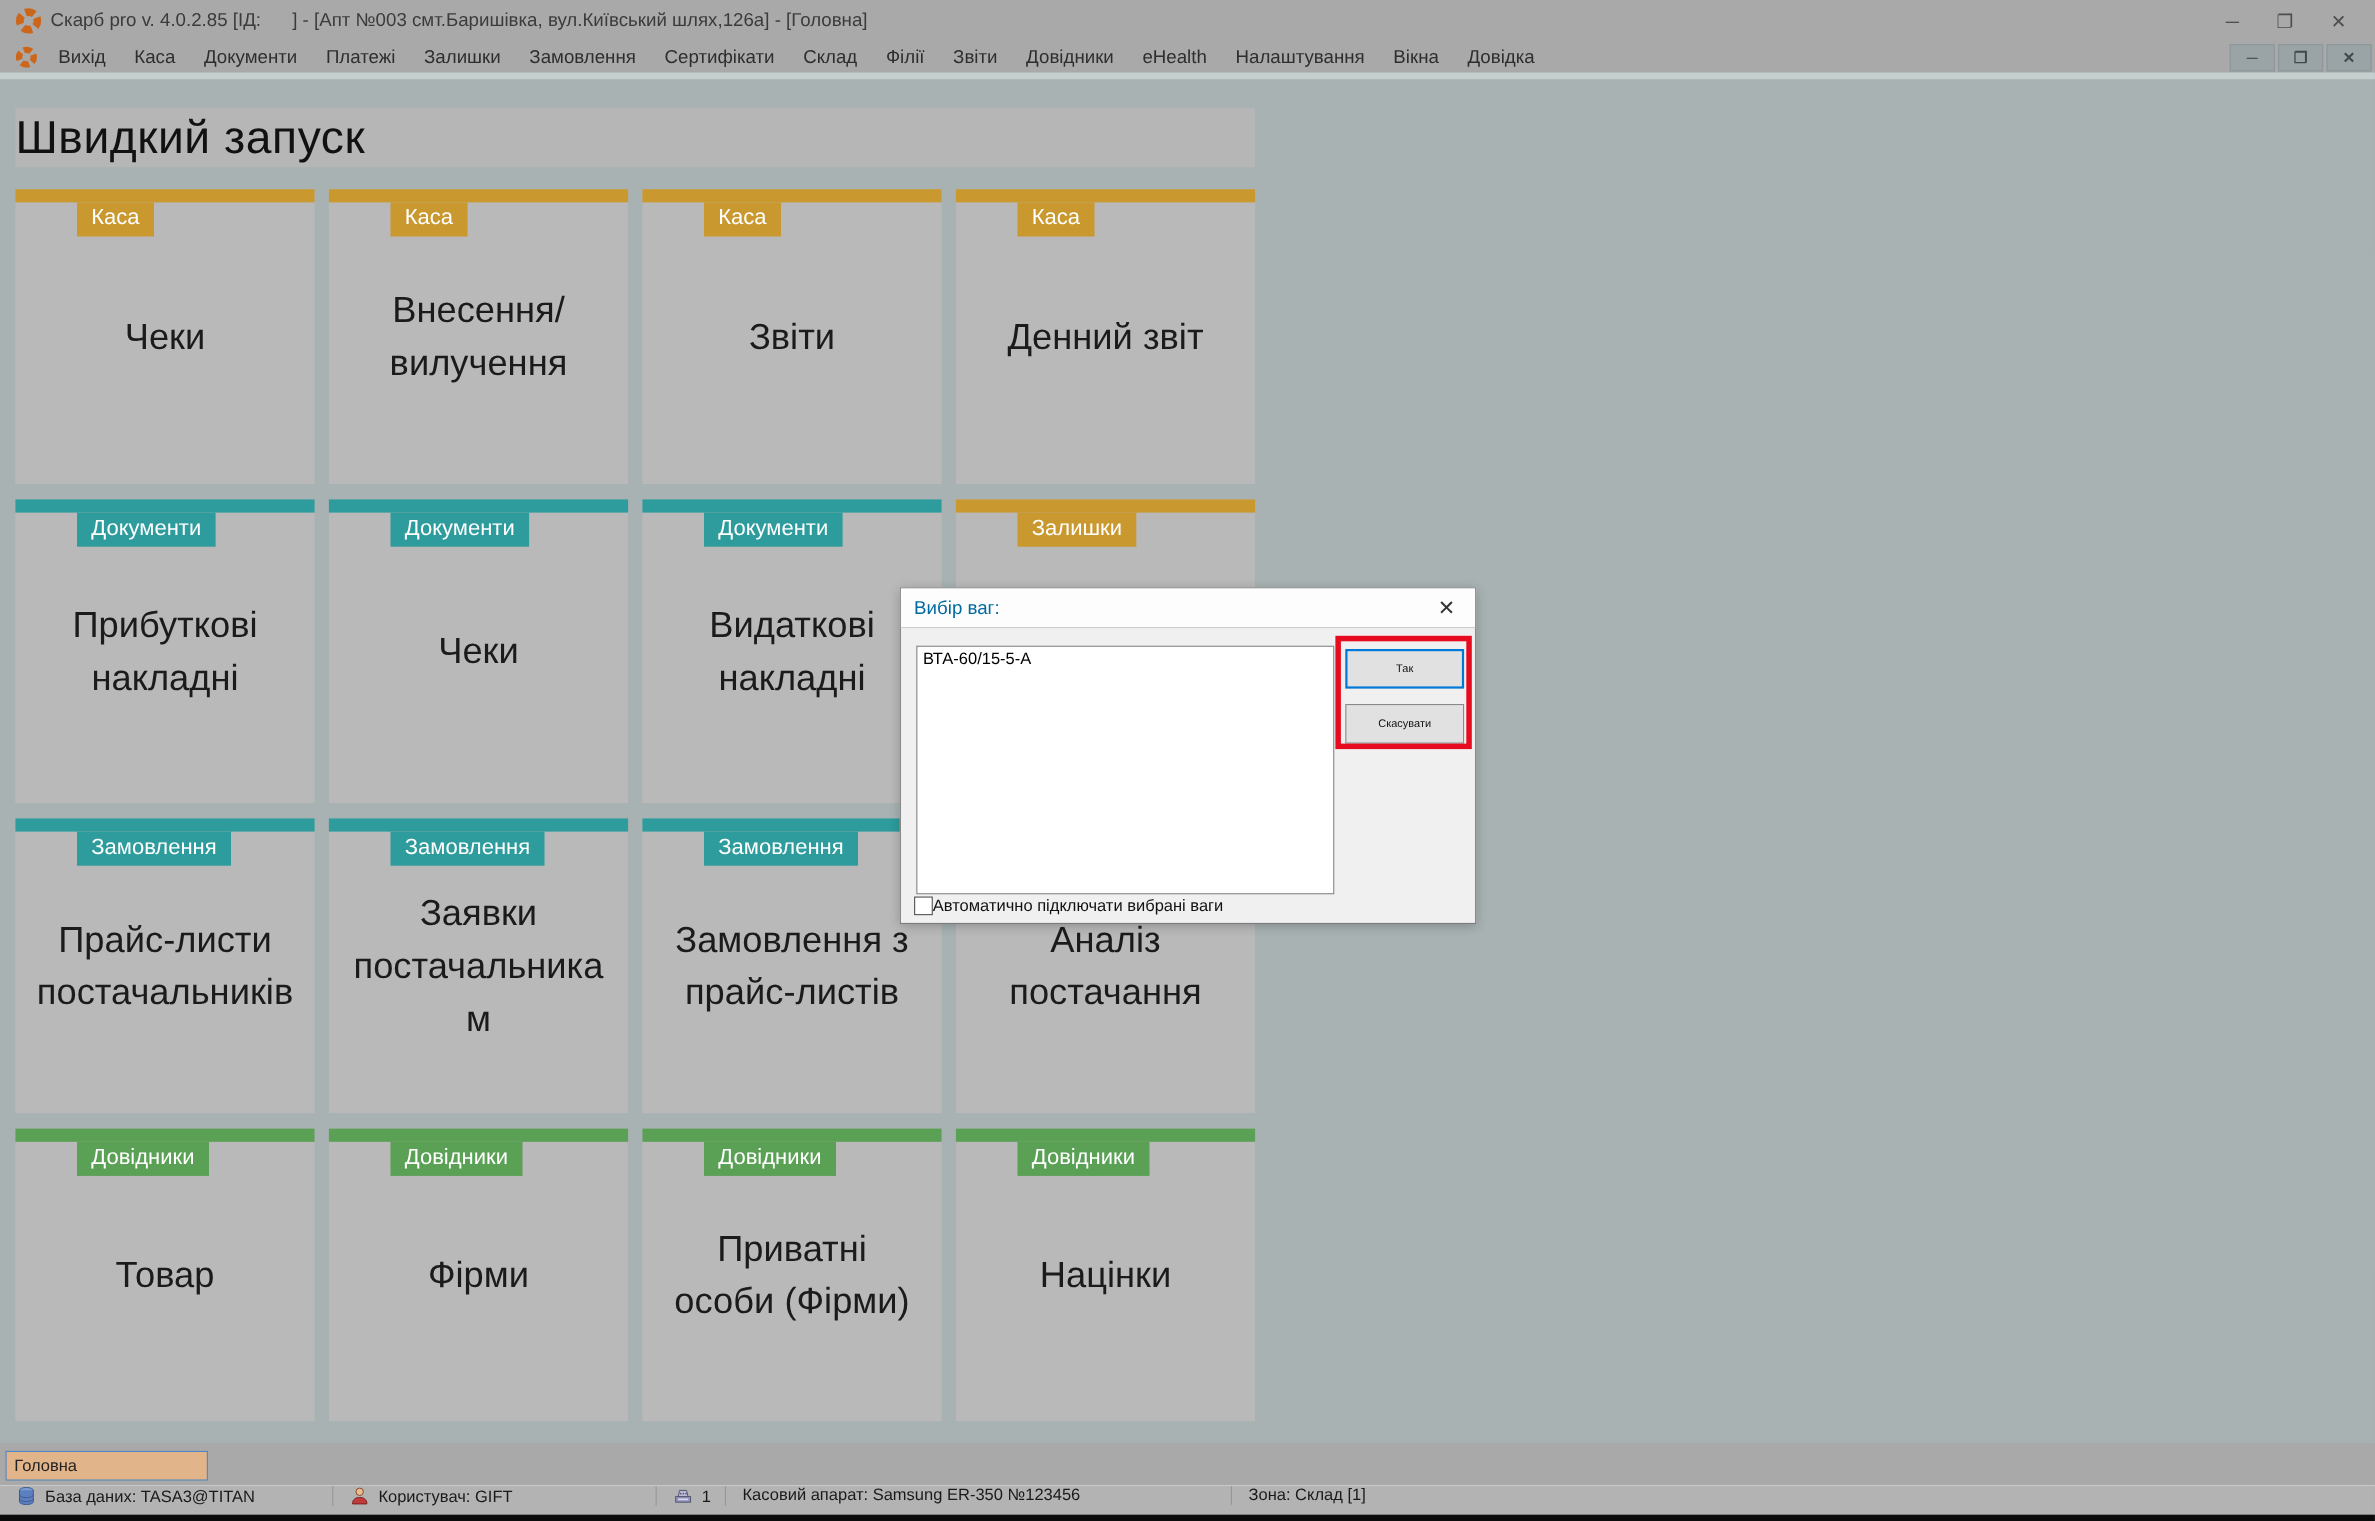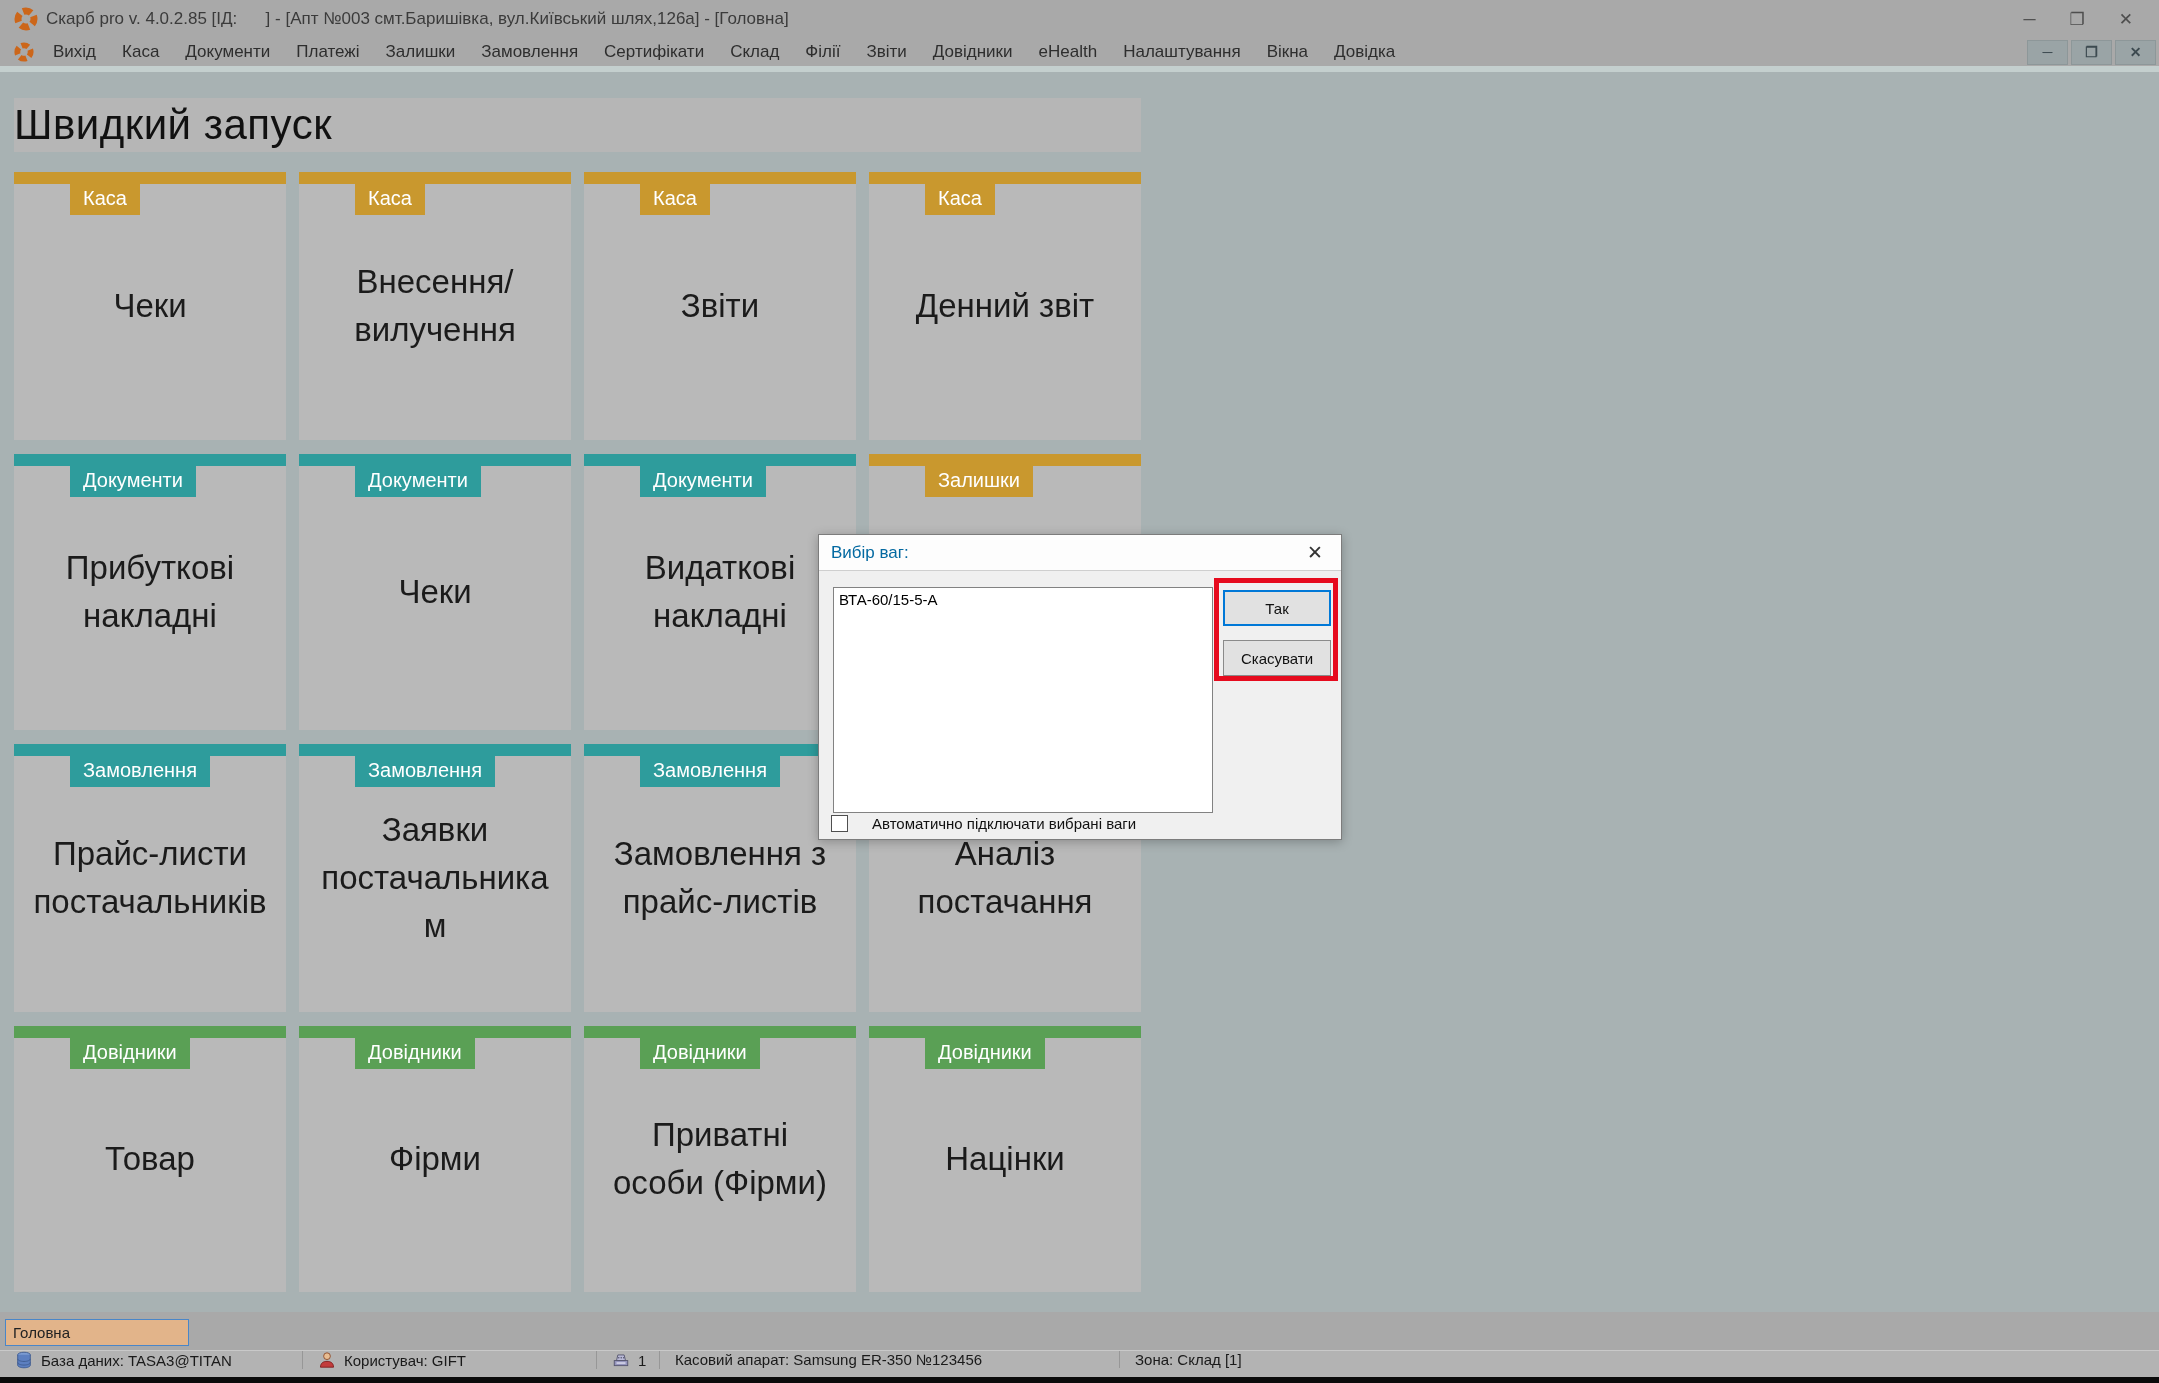--- a/index.html
+++ b/index.html
@@ -71,31 +71,31 @@
   }
   .dialog-title-text { font-size: 17px; color: #0369a1; }
   .dialog-close { margin-left: auto; font-size: 19px; color: #333; padding: 0 6px; }
   .scale-list {
     position: absolute; left: 14px; top: 52px; width: 380px; height: 226px;
     background: #fff; border: 1px solid #828282; overflow: hidden;
   }
   .scale-list-item { font-size: 15px; color: #000; padding: 3px 5px; }
   .dlg-btn {
     position: absolute; left: 404px; width: 108px; height: 36px;
-    background: #e1e1e1; font-size: 15px; color: #111;
+    background: #e1e1e1; font-size: 10px; color: #111;
     display: flex; align-items: center; justify-content: center;
   }
   .btn-yes { top: 55px; border: 2px solid #0078d7; }
   .btn-cancel { top: 105px; border: 1px solid #8a8a8a; }
   .annotation-rect {
     position: absolute; left: 395px; top: 43px; width: 124px; height: 103px;
     border: 5px solid #e60b1e; pointer-events: none; z-index: 5;
   }
   .checkbox-row {
-    position: absolute; left: 12px; top: 280px; display: flex; align-items: center; gap: 24px;
+    position: absolute; left: 12px; top: 280px; display: flex; align-items: center; gap: 0;
   }
   .checkbox-box {
     width: 17px; height: 17px; background: #fff; border: 1px solid #4f4f4f;
     font-size: 13px; line-height: 15px; text-align: center; color: #222;
   }
   .checkbox-label { font-size: 15px; color: #111; }
   
   .bottom-chrome { position: absolute; left: 0; top: 1312px; width: 2159px; height: 71px; background: #a9a9a9; }
   .tab {
     position: absolute; left: 5px; top: 7px; width: 184px; height: 27px;

